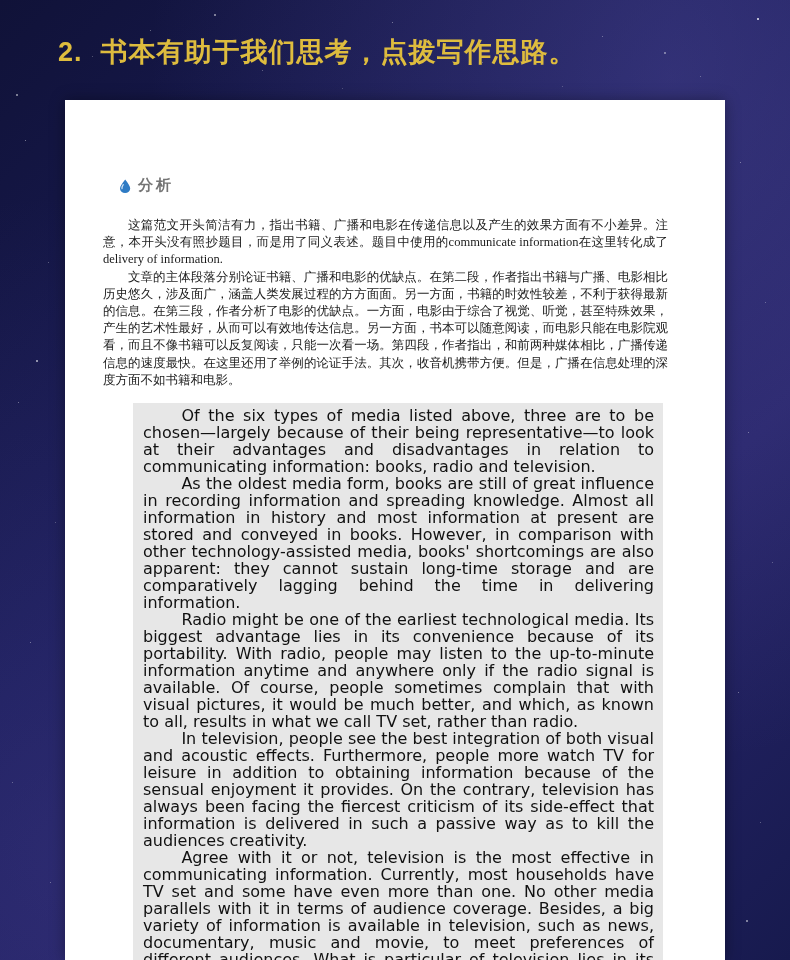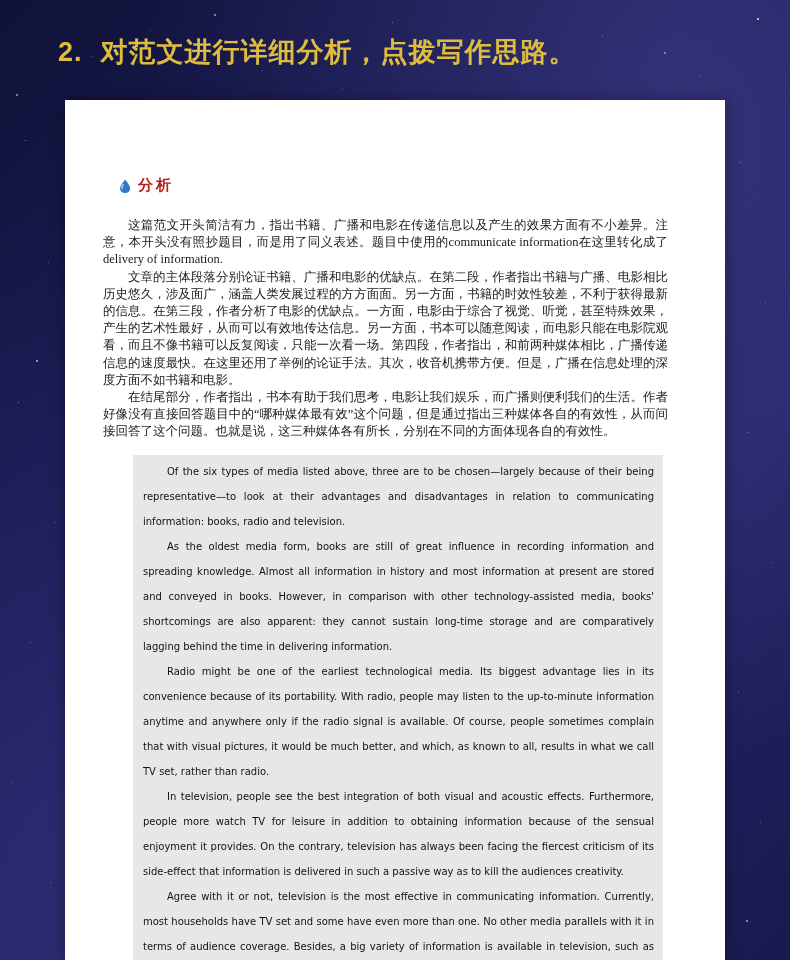--- a/index.html
+++ b/index.html
@@ -50,70 +50,69 @@
     width: 660px; height: 860px;
     background: #ffffff;
     overflow: hidden;
     padding: 76px 57px 0 38px;
     box-shadow: 0 0 14px rgba(0,0,0,0.35);
   }
 
   .sec-head {
     display: flex; align-items: center;
     margin-left: 16px; margin-bottom: 22px;
-    color: #b91c1c;
+    color: #737373;
     font-size: 15px; font-weight: 600; letter-spacing: 3px;
   }
   .sec-head .marker { width: 12px; height: 14px; margin-right: 7px; flex: 0 0 auto; }
 
   .cn-para {
     font-size: 12.5px; line-height: 17.2px;
     color: #1a1a1a;
     text-align: justify;
     text-indent: 2em;
   }
 
   .essay-section { margin-top: 14px; }
   .essay-box {
     margin: 12px 5px 0 30px;
     background: #e7e7e7;
     padding: 4px 9px 10px 10px;
   }
   .en-para {
     font-family: "DejaVu Sans", "Liberation Sans", sans-serif;
-    font-size: 10px; line-height: 25px;
+    font-size: 16px; line-height: 17px;
     color: #111;
     text-align: justify;
     text-indent: 2.4em;
   }
 </style>
 </head>
 <body>
 
 <div class="star-layer stars-small"></div>
 <div class="star-layer stars-big"></div>
 
 <div class="slide-heading">
   <span class="num">2.</span>
-  <span class="txt">对范文进行详细分析，点拨写作思路。</span>
+  <span class="txt">书本有助于我们思考，点拨写作思路。</span>
 </div>
 
 <div class="doc-page">
 
   <section>
     <div class="sec-head">
       <svg class="marker" viewBox="0 0 12 14">
         <path d="M6.2 0.5 C3.1 4.5 1 7.5 1 9.6 a5.1 4.4 0 0 0 10.2 0 C11.2 7.5 9.3 4.5 6.2 0.5 Z" fill="#2e7bc4"></path>
         <path d="M4.2 5.6 C3.2 7.1 2.8 8.5 3 9.7" stroke="#cfe4f7" stroke-width="1.2" fill="none" stroke-linecap="round"></path>
       </svg>
       <span>分析</span>
     </div>
     <p class="cn-para">这篇范文开头简洁有力，指出书籍、广播和电影在传递信息以及产生的效果方面有不小差异。注意，本开头没有照抄题目，而是用了同义表述。题目中使用的communicate information在这里转化成了delivery of information.</p>
     <p class="cn-para">文章的主体段落分别论证书籍、广播和电影的优缺点。在第二段，作者指出书籍与广播、电影相比历史悠久，涉及面广，涵盖人类发展过程的方方面面。另一方面，书籍的时效性较差，不利于获得最新的信息。在第三段，作者分析了电影的优缺点。一方面，电影由于综合了视觉、听觉，甚至特殊效果，产生的艺术性最好，从而可以有效地传达信息。另一方面，书本可以随意阅读，而电影只能在电影院观看，而且不像书籍可以反复阅读，只能一次看一场。第四段，作者指出，和前两种媒体相比，广播传递信息的速度最快。在这里还用了举例的论证手法。其次，收音机携带方便。但是，广播在信息处理的深度方面不如书籍和电影。</p>
-    <p class="cn-para">在结尾部分，作者指出，书本有助于我们思考，电影让我们娱乐，而广播则便利我们的生活。作者好像没有直接回答题目中的“哪种媒体最有效”这个问题，但是通过指出三种媒体各自的有效性，从而间接回答了这个问题。也就是说，这三种媒体各有所长，分别在不同的方面体现各自的有效性。</p>
   </section>
 
   <section class="essay-section">
     <div class="essay-box">
       <p class="en-para">Of the six types of media listed above, three are to be chosen—largely because of their being representative—to look at their advantages and disadvantages in relation to communicating information: books, radio and television.</p>
       <p class="en-para">As the oldest media form, books are still of great influence in recording information and spreading knowledge. Almost all information in history and most information at present are stored and conveyed in books. However, in comparison with other technology-assisted media, books' shortcomings are also apparent: they cannot sustain long-time storage and are comparatively lagging behind the time in delivering information.</p>
       <p class="en-para">Radio might be one of the earliest technological media. Its biggest advantage lies in its convenience because of its portability. With radio, people may listen to the up-to-minute information anytime and anywhere only if the radio signal is available. Of course, people sometimes complain that with visual pictures, it would be much better, and which, as known to all, results in what we call TV set, rather than radio.</p>
       <p class="en-para">In television, people see the best integration of both visual and acoustic effects. Furthermore, people more watch TV for leisure in addition to obtaining information because of the sensual enjoyment it provides. On the contrary, television has always been facing the fiercest criticism of its side-effect that information is delivered in such a passive way as to kill the audiences creativity.</p>
       <p class="en-para">Agree with it or not, television is the most effective in communicating information. Currently, most households have TV set and some have even more than one. No other media parallels with it in terms of audience coverage. Besides, a big variety of information is available in television, such as news, documentary, music and movie, to meet preferences of different audiences. What is particular of television lies in its unmatched magic of live broadcast. Among others, these features suffice to draw the conclusion that television is the most powerful in spreading information.</p>
     </div>

